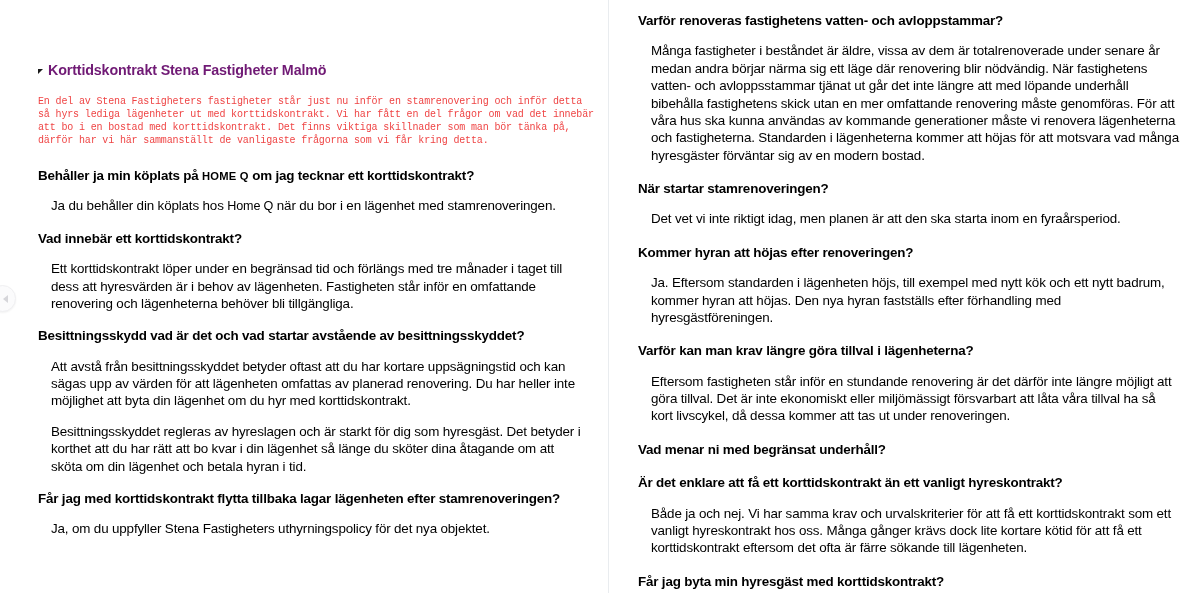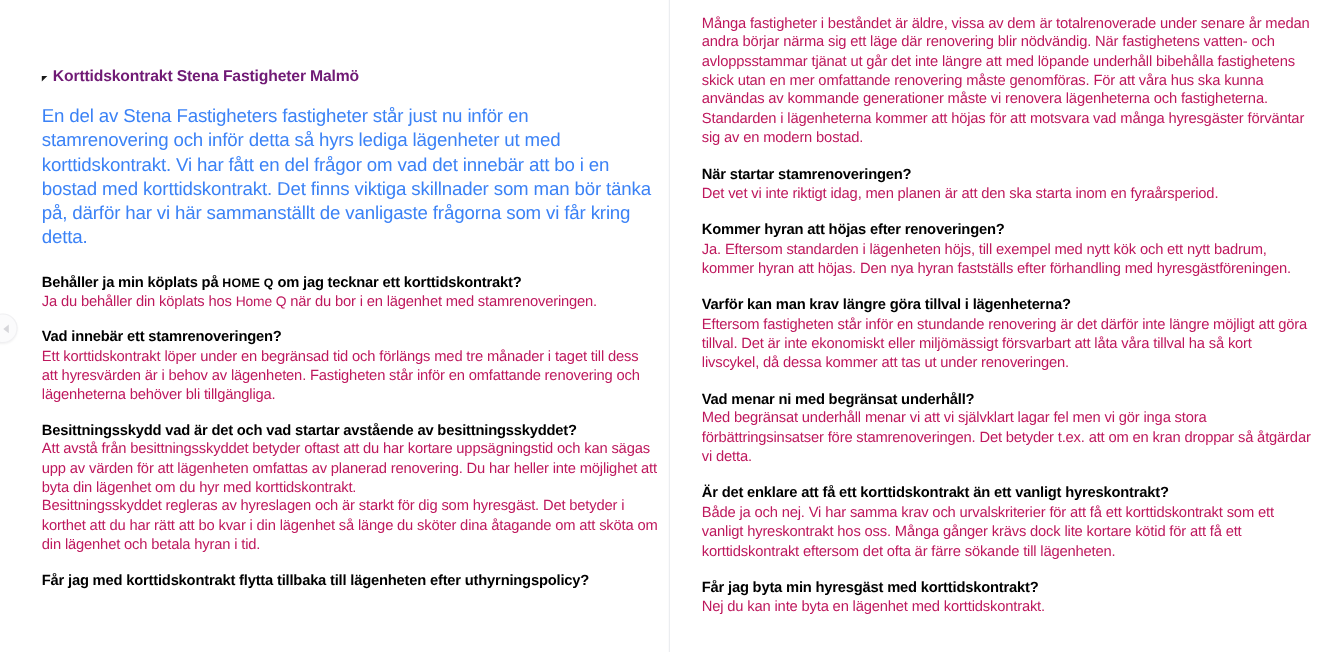--- a/index.html
+++ b/index.html
@@ -92,33 +92,34 @@
     font-weight: bold;
     line-height: 1.30;
     color: #000000;
     margin: 0;
     letter-spacing: -0.18px;
   }
   .a {
     font-size: 13.4px;
     font-weight: normal;
     line-height: 1.295;
-    color: #be185d;
-    margin: 0;
+    color: #000000;
+    margin: 13px;
     letter-spacing: -0.15px;
   }
   .a + .a {
     margin-top: 0;
   }
   .intro {
-    font-size: 17px;
+    font-size: 10px;
     line-height: 1.30;
-    color: #3b82f6;
+    color: #ef4444;
     margin: 0 0 20px 0;
     letter-spacing: -0.15px;
+    font-family: Liberation Mono, monospace;
   }
   .brandmark {
     font-size: 11.2px;
     font-weight: bold;
     letter-spacing: 0.2px;
   }
   .brandmark-inline {
     font-size: 12.6px;
     font-weight: normal;
   }
@@ -170,62 +171,63 @@
       </h2>
 
       <p class="intro">En del av Stena Fastigheters fastigheter står just nu inför en stamrenovering och inför detta så hyrs lediga lägenheter ut med korttidskontrakt. Vi har fått en del frågor om vad det innebär att bo i en bostad med korttidskontrakt. Det finns viktiga skillnader som man bör tänka på, därför har vi här sammanställt de vanligaste frågorna som vi får kring detta.</p>
 
       <div class="qa-block">
         <p class="q"><span>Behåller ja min köplats på </span><span class="brandmark">HOME Q</span><span> om jag tecknar ett korttidskontrakt?</span></p>
         <p class="a"><span>Ja du behåller din köplats hos </span><span class="brandmark-inline">Home Q</span><span> när du bor i en lägenhet med stamrenoveringen.</span></p>
       </div>
 
       <div class="qa-block">
-        <p class="q">Vad innebär ett stamrenoveringen?</p>
+        <p class="q">Vad innebär ett korttidskontrakt?</p>
         <p class="a">Ett korttidskontrakt löper under en begränsad tid och förlängs med tre månader i taget till dess att hyresvärden är i behov av lägenheten. Fastigheten står inför en omfattande renovering och lägenheterna behöver bli tillgängliga.</p>
       </div>
 
       <div class="qa-block">
         <p class="q">Besittningsskydd vad är det och vad startar avstående av besittningsskyddet?</p>
         <p class="a">Att avstå från besittningsskyddet betyder oftast att du har kortare uppsägningstid och kan sägas upp av värden för att lägenheten omfattas av planerad renovering. Du har heller inte möjlighet att byta din lägenhet om du hyr med korttidskontrakt.</p>
         <p class="a">Besittningsskyddet regleras av hyreslagen och är starkt för dig som hyresgäst. Det betyder i korthet att du har rätt att bo kvar i din lägenhet så länge du sköter dina åtagande om att sköta om din lägenhet och betala hyran i tid.</p>
       </div>
 
       <div class="qa-block">
-        <p class="q">Får jag med korttidskontrakt flytta tillbaka till lägenheten efter uthyrningspolicy?</p>
+        <p class="q">Får jag med korttidskontrakt flytta tillbaka lagar lägenheten efter stamrenoveringen?</p>
+        <p class="a">Ja, om du uppfyller Stena Fastigheters uthyrningspolicy för det nya objektet.</p>
       </div>
 
     </div>
   </div>
 
   <div class="col col-right">
     <div class="col-inner-right">
 
       <div class="qa-block">
+        <p class="q">Varför renoveras fastighetens vatten- och avloppstammar?</p>
         <p class="a">Många fastigheter i beståndet är äldre, vissa av dem är totalrenoverade under senare år medan andra börjar närma sig ett läge där renovering blir nödvändig.  När fastighetens vatten- och avloppsstammar tjänat ut går det inte längre att med löpande underhåll bibehålla fastighetens skick utan en mer omfattande renovering måste genomföras. För att våra hus ska kunna användas av kommande generationer måste vi renovera lägenheterna och fastigheterna. Standarden i lägenheterna kommer att höjas för att motsvara vad många hyresgäster förväntar sig av en modern bostad.</p>
       </div>
 
       <div class="qa-block">
         <p class="q">När startar stamrenoveringen?</p>
         <p class="a">Det vet vi inte riktigt idag, men planen är att den ska starta inom en fyraårsperiod.</p>
       </div>
 
       <div class="qa-block">
         <p class="q">Kommer hyran att höjas efter renoveringen?</p>
         <p class="a">Ja. Eftersom standarden i lägenheten höjs, till exempel med nytt kök och ett nytt badrum, kommer hyran att höjas. Den nya hyran fastställs efter förhandling med hyresgästföreningen.</p>
       </div>
 
       <div class="qa-block">
         <p class="q">Varför kan man krav längre göra tillval i lägenheterna?</p>
         <p class="a">Eftersom fastigheten står inför en stundande renovering är det därför inte längre möjligt att göra tillval. Det är inte ekonomiskt eller miljömässigt försvarbart att låta våra tillval ha så kort livscykel, då dessa kommer att tas ut under renoveringen.</p>
       </div>
 
       <div class="qa-block">
         <p class="q">Vad menar ni med begränsat underhåll?</p>
-        <p class="a">Med begränsat underhåll menar vi att vi självklart lagar fel men vi gör inga stora förbättringsinsatser före stamrenoveringen. Det betyder t.ex. att om en kran droppar så åtgärdar vi detta.</p>
       </div>
 
       <div class="qa-block">
         <p class="q">Är det enklare att få ett korttidskontrakt än ett vanligt hyreskontrakt?</p>
         <p class="a">Både ja och nej. Vi har samma krav och urvalskriterier för att få ett korttidskontrakt som ett vanligt hyreskontrakt hos oss. Många gånger krävs dock lite kortare kötid för att få ett korttidskontrakt eftersom det ofta är färre sökande till lägenheten.</p>
       </div>
 
       <div class="qa-block">
         <p class="q">Får jag byta min hyresgäst med korttidskontrakt?</p>
         <p class="a">Nej du kan inte byta en lägenhet med korttidskontrakt.</p>

